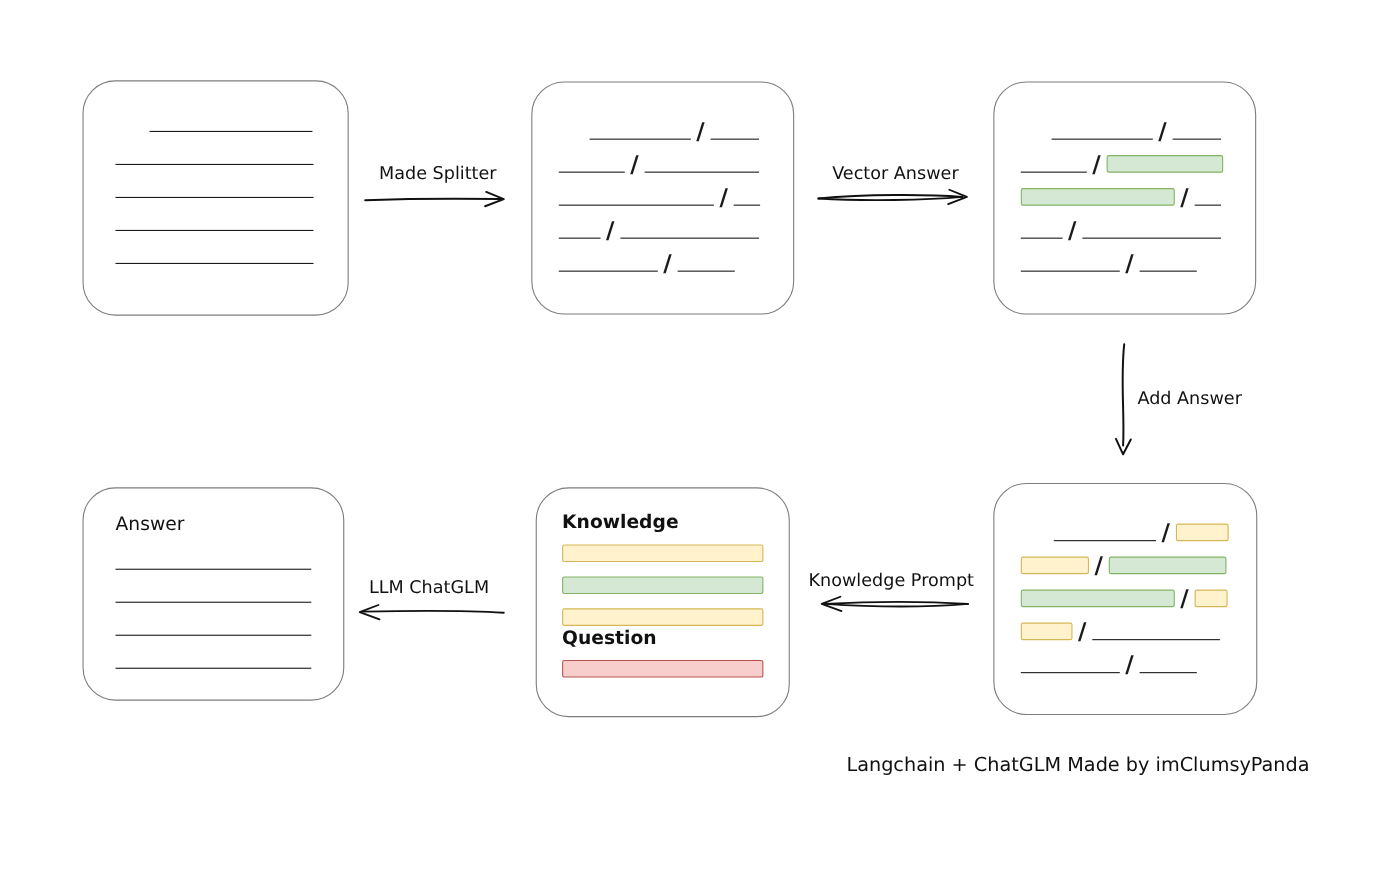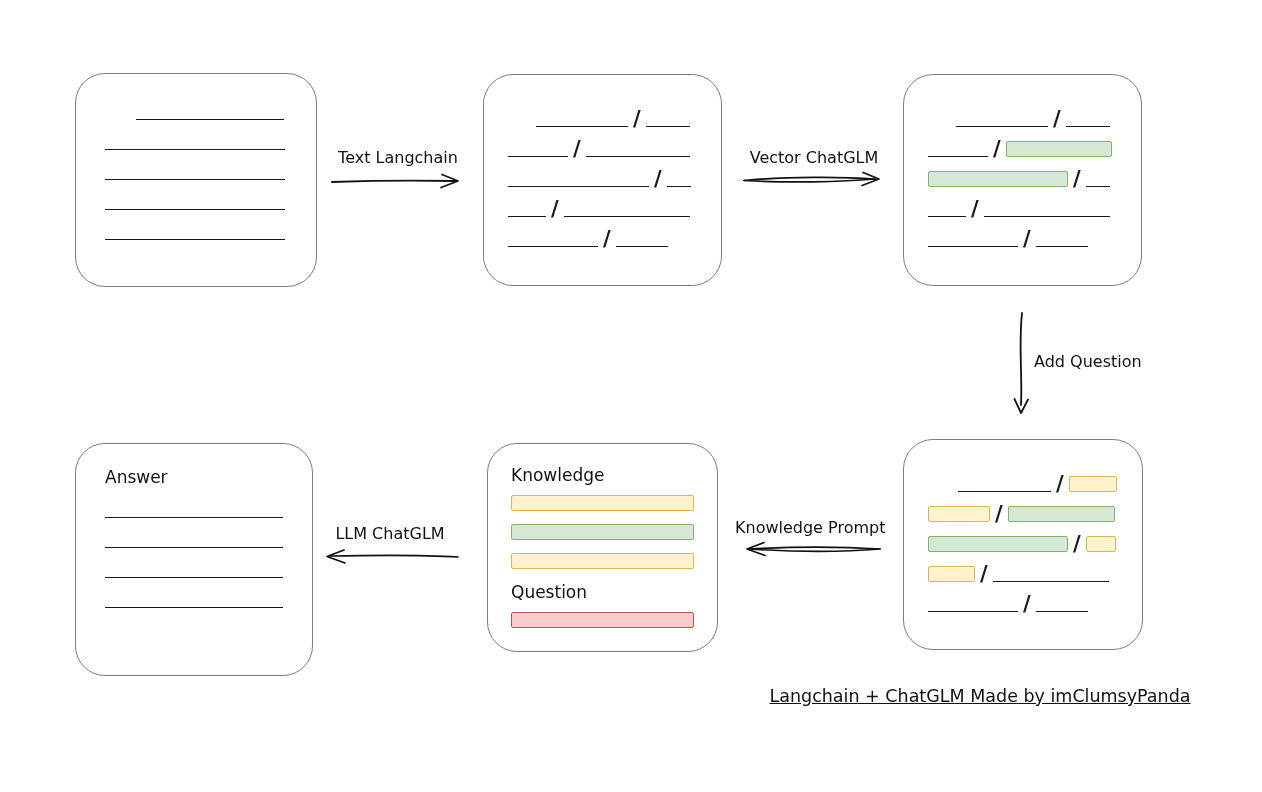--- a/index.html
+++ b/index.html
@@ -7,41 +7,41 @@
     position:relative;width:1262px;height:792px;background:#ffffff;
     font-family:"DejaVu Sans","Liberation Sans",sans-serif;color:#1a1a1a;overflow:hidden;
   }
   .node{
     position:absolute;background:#fff;border:1.6px solid #7d7d7d;border-radius:30px;
     box-sizing:border-box;
   }
   .node-content{box-sizing:border-box;height:100%;}
   .pad-doc{padding:16px 0 0 29px;}
   .pad-chunks{padding:22px 0 0 24px;}
-  .pad-prompt{padding:20px 0 0 23px;}
+  .pad-prompt{padding:20px 0 0 23px;font-weight:bold;}
   .pad-answer{padding:22px 0 0 29px;}
   .seg-row{height:30px;display:flex;align-items:flex-end;}
   .tline{height:0;border-bottom:1.9px solid #1a1a1a;flex:none;}
   .gap{flex:none;height:1px;}
   .slash{
     flex:none;font-size:21px;font-weight:600;line-height:1;padding:0 5px;
     transform:translateY(3px);color:#1a1a1a;
   }
   .chunk{flex:none;height:16px;border:1.6px solid;border-radius:2px;box-sizing:border-box;}
   .heading{font-size:17px;line-height:22px;color:#111;white-space:nowrap;}
-  .heading.mt{margin-top:12px;}
+  .heading.mt{}
   .bar{height:16px;border:1.6px solid;border-radius:2px;box-sizing:border-box;margin-top:13px;}
   .heading + .bar{margin-top:9px;}
   .arrow-label{
     position:absolute;font-size:16px;color:#111;text-align:center;white-space:nowrap;
   }
   .arrow-svg{position:absolute;overflow:visible;}
   .caption{
     position:absolute;left:760px;top:686px;width:440px;text-align:center;
-    font-size:17.5px;color:#111;white-space:nowrap;text-decoration:underline;
+    font-size:17.5px;color:#111;white-space:nowrap;
   }
 </style>
 </head>
 <body>
 
 <div class="canvas">
 
   <div class="node" style="left:75px;top:73px;width:242px;height:214px">
     <div class="node-content pad-doc">
         <div class="seg-row">
@@ -118,21 +118,21 @@
           <div class="tline" style="width: 126px; border-color: rgb(26, 26, 26);"></div>
         </div>
         <div class="seg-row">
           <div class="tline" style="width: 90px; border-color: rgb(26, 26, 26);"></div>
           <span class="slash">/</span>
           <div class="tline" style="width: 52px; border-color: rgb(26, 26, 26);"></div>
         </div>
       </div>
   </div>
 
-  <div class="node" style="left:75px;top:443px;width:238px;height:233px">
+  <div class="node" style="left:75px;top:443px;width:238px;height:194px">
     <div class="node-content pad-answer">
         <div class="heading">Answer</div>
         <div class="seg-row">
           <div class="tline" style="width: 178px; border-color: rgb(26, 26, 26);"></div>
         </div>
         <div class="seg-row">
           <div class="tline" style="width: 178px; border-color: rgb(26, 26, 26);"></div>
         </div>
         <div class="seg-row">
           <div class="tline" style="width: 178px; border-color: rgb(26, 26, 26);"></div>
@@ -178,38 +178,38 @@
           <div class="tline" style="width: 116px; border-color: rgb(26, 26, 26);"></div>
         </div>
         <div class="seg-row">
           <div class="tline" style="width: 90px; border-color: rgb(26, 26, 26);"></div>
           <span class="slash">/</span>
           <div class="tline" style="width: 52px; border-color: rgb(26, 26, 26);"></div>
         </div>
       </div>
   </div>
 
-  <div class="arrow-label" style="left:330px;top:148px;width:136px">Text Langchain</div>
+  <div class="arrow-label" style="left:330px;top:148px;width:136px">Made Splitter</div>
   <svg class="arrow-svg" style="left:330px;top:170px" width="138" height="22">
     <g fill="none" stroke="#111" stroke-width="1.8" stroke-linecap="round" stroke-linejoin="round">
       <path d="M2 12 C 45 10.5, 95 10.5, 125 11"></path>
       <path d="M112 4.5 L128 11 L111 17.5"></path>
     </g>
   </svg>
 
-  <div class="arrow-label" style="left:740px;top:148px;width:148px">Vector ChatGLM</div>
+  <div class="arrow-label" style="left:740px;top:148px;width:148px">Vector Answer</div>
   <svg class="arrow-svg" style="left:742px;top:168px" width="146" height="22">
     <g fill="none" stroke="#111" stroke-width="1.7" stroke-linecap="round" stroke-linejoin="round">
       <path d="M2 12.5 C 45 8.5, 100 8.5, 133 11"></path>
       <path d="M2 12.5 C 45 15, 100 14, 133 11"></path>
       <path d="M121 4.5 L137 11 L120 17.5"></path>
     </g>
   </svg>
 
-  <div class="arrow-label" style="left:1034px;top:352px;width:120px;text-align:left">Add Question</div>
+  <div class="arrow-label" style="left:1034px;top:352px;width:120px;text-align:left">Add Answer</div>
   <svg class="arrow-svg" style="left:1008px;top:311px" width="28" height="108">
     <g fill="none" stroke="#111" stroke-width="1.8" stroke-linecap="round" stroke-linejoin="round">
       <path d="M14 2 C 10.5 35, 14.5 65, 13 94"></path>
       <path d="M6.5 88 L13 102 L20 88.5"></path>
     </g>
   </svg>
 
   <div class="arrow-label" style="left:735px;top:518px;width:150px">Knowledge Prompt</div>
   <svg class="arrow-svg" style="left:738px;top:538px" width="144" height="22">
     <g fill="none" stroke="#111" stroke-width="1.7" stroke-linecap="round" stroke-linejoin="round">

